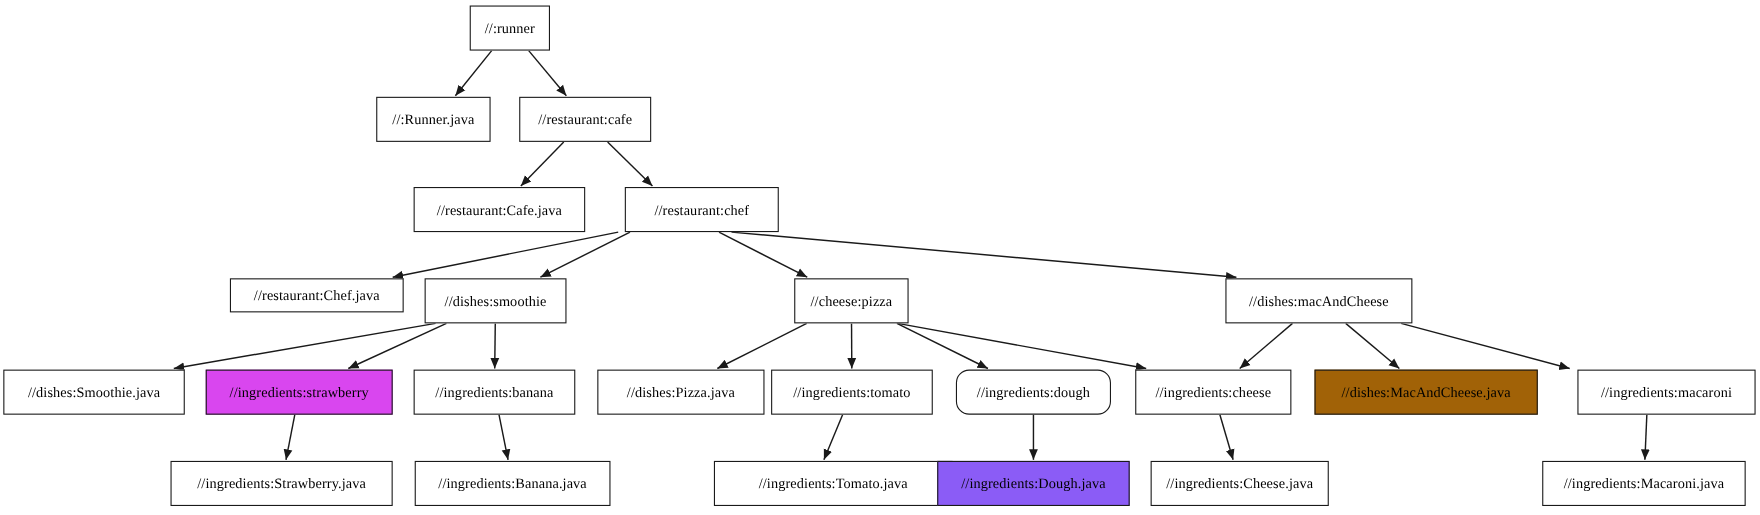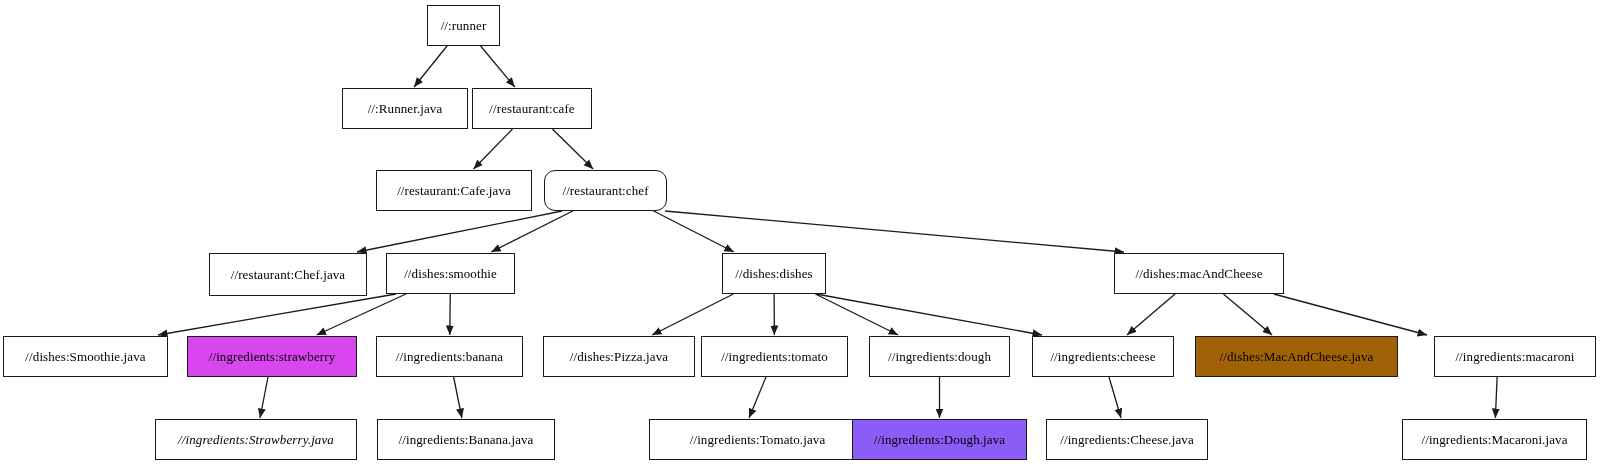--- a/index.html
+++ b/index.html
@@ -68,37 +68,37 @@
         <line x1="268" y1="377" x2="260" y2="418" stroke="#1a1a1a" stroke-width="1.3" marker-end="url(#arrowhead)"></line>
         <line x1="453.625" y1="377" x2="461.875" y2="418" stroke="#1a1a1a" stroke-width="1.3" marker-end="url(#arrowhead)"></line>
         <line x1="766" y1="377" x2="749" y2="418" stroke="#1a1a1a" stroke-width="1.3" marker-end="url(#arrowhead)"></line>
         <line x1="939.5" y1="377" x2="939.5" y2="418" stroke="#1a1a1a" stroke-width="1.3" marker-end="url(#arrowhead)"></line>
         <line x1="1109" y1="377" x2="1121" y2="418" stroke="#1a1a1a" stroke-width="1.3" marker-end="url(#arrowhead)"></line>
         <line x1="1497.125" y1="377" x2="1495.375" y2="418" stroke="#1a1a1a" stroke-width="1.3" marker-end="url(#arrowhead)"></line>
       </g>
   </svg>
   <div id="node-group">
       <div class="graph-node" style="left: 427px; top: 5px; width: 73px; height: 41px; background: rgb(255, 255, 255); border-color: rgb(26, 26, 26);">//:runner</div>
-      <div class="graph-node" style="left: 342px; top: 88px; width: 126px; height: 41px; background: rgb(255, 255, 255); border-color: rgb(26, 26, 26);">//:Runner.java</div>
+      <div class="graph-node" style="left: 342px; top: 88px; width: 104px; height: 41px; background: rgb(255, 255, 255); border-color: rgb(26, 26, 26);">//:Runner.java</div>
       <div class="graph-node" style="left: 472px; top: 88px; width: 120px; height: 41px; background: rgb(255, 255, 255); border-color: rgb(26, 26, 26);">//restaurant:cafe</div>
       <div class="graph-node" style="left: 376px; top: 170px; width: 156px; height: 41px; background: rgb(255, 255, 255); border-color: rgb(26, 26, 26);">//restaurant:Cafe.java</div>
-      <div class="graph-node" style="left: 544px; top: 170px; width: 123px; height: 41px; background: rgb(255, 255, 255); border-color: rgb(26, 26, 26); border-radius: 11px;">//restaurant:chef</div>
-      <div class="graph-node" style="left: 209px; top: 253px; width: 158px; height: 43px; background: rgb(255, 255, 255); border-color: rgb(26, 26, 26);">//restaurant:Chef.java</div>
+      <div class="graph-node" style="left: 568px; top: 170px; width: 140px; height: 41px; background: rgb(255, 255, 255); border-color: rgb(26, 26, 26);">//restaurant:chef</div>
+      <div class="graph-node" style="left: 209px; top: 253px; width: 158px; height: 31px; background: rgb(255, 255, 255); border-color: rgb(26, 26, 26);">//restaurant:Chef.java</div>
       <div class="graph-node" style="left: 386px; top: 253px; width: 129px; height: 41px; background: rgb(255, 255, 255); border-color: rgb(26, 26, 26);">//dishes:smoothie</div>
-      <div class="graph-node" style="left: 722px; top: 253px; width: 104px; height: 41px; background: rgb(255, 255, 255); border-color: rgb(26, 26, 26);">//dishes:dishes</div>
+      <div class="graph-node" style="left: 722px; top: 253px; width: 104px; height: 41px; background: rgb(255, 255, 255); border-color: rgb(26, 26, 26);">//cheese:pizza</div>
       <div class="graph-node" style="left: 1114px; top: 253px; width: 170px; height: 41px; background: rgb(255, 255, 255); border-color: rgb(26, 26, 26);">//dishes:macAndCheese</div>
       <div class="graph-node" style="left: 3px; top: 336px; width: 165px; height: 41px; background: rgb(255, 255, 255); border-color: rgb(26, 26, 26);">//dishes:Smoothie.java</div>
       <div class="graph-node" style="left: 187px; top: 336px; width: 170px; height: 41px; background: #d946ef; border-color: rgb(26, 26, 26);">//ingredients:strawberry</div>
       <div class="graph-node" style="left: 376px; top: 336px; width: 147px; height: 41px; background: rgb(255, 255, 255); border-color: rgb(26, 26, 26);">//ingredients:banana</div>
       <div class="graph-node" style="left: 543px; top: 336px; width: 152px; height: 41px; background: rgb(255, 255, 255); border-color: rgb(26, 26, 26);">//dishes:Pizza.java</div>
       <div class="graph-node" style="left: 701px; top: 336px; width: 147px; height: 41px; background: rgb(255, 255, 255); border-color: rgb(26, 26, 26);">//ingredients:tomato</div>
-      <div class="graph-node" style="left: 869px; top: 336px; width: 141px; height: 41px; background: rgb(255, 255, 255); border-color: rgb(26, 26, 26);">//ingredients:dough</div>
+      <div class="graph-node" style="left: 869px; top: 336px; width: 141px; height: 41px; background: rgb(255, 255, 255); border-color: rgb(26, 26, 26); border-radius: 12px;">//ingredients:dough</div>
       <div class="graph-node" style="left: 1032px; top: 336px; width: 142px; height: 41px; background: rgb(255, 255, 255); border-color: rgb(26, 26, 26);">//ingredients:cheese</div>
       <div class="graph-node" style="left: 1195px; top: 336px; width: 203px; height: 41px; background: #a16207; border-color: rgb(26, 26, 26);">//dishes:MacAndCheese.java</div>
       <div class="graph-node" style="left: 1417px; top: 336px; width: 162px; height: 41px; background: rgb(255, 255, 255); border-color: rgb(26, 26, 26); margin-left: 17px;">//ingredients:macaroni</div>
-      <div class="graph-node" style="left: 155px; top: 419px; width: 202px; height: 41px; background: rgb(255, 255, 255); border-color: rgb(26, 26, 26); font-style: italic;">//ingredients:Strawberry.java</div>
+      <div class="graph-node" style="left: 155px; top: 419px; width: 202px; height: 41px; background: rgb(255, 255, 255); border-color: rgb(26, 26, 26);">//ingredients:Strawberry.java</div>
       <div class="graph-node" style="left: 377px; top: 419px; width: 178px; height: 41px; background: rgb(255, 255, 255); border-color: rgb(26, 26, 26);">//ingredients:Banana.java</div>
       <div class="graph-node" style="left: 649px; top: 419px; width: 217px; height: 41px; background: rgb(255, 255, 255); border-color: rgb(26, 26, 26);">//ingredients:Tomato.java</div>
       <div class="graph-node" style="left: 852px; top: 419px; width: 175px; height: 41px; background: #8b5cf6; border-color: rgb(26, 26, 26);">//ingredients:Dough.java</div>
       <div class="graph-node" style="left: 1046px; top: 419px; width: 162px; height: 41px; background: rgb(255, 255, 255); border-color: rgb(26, 26, 26);">//ingredients:Cheese.java</div>
       <div class="graph-node" style="left: 1402px; top: 419px; width: 185px; height: 41px; background: rgb(255, 255, 255); border-color: rgb(26, 26, 26);">//ingredients:Macaroni.java</div>
     </div>
 </div>
 
 </body></html>

